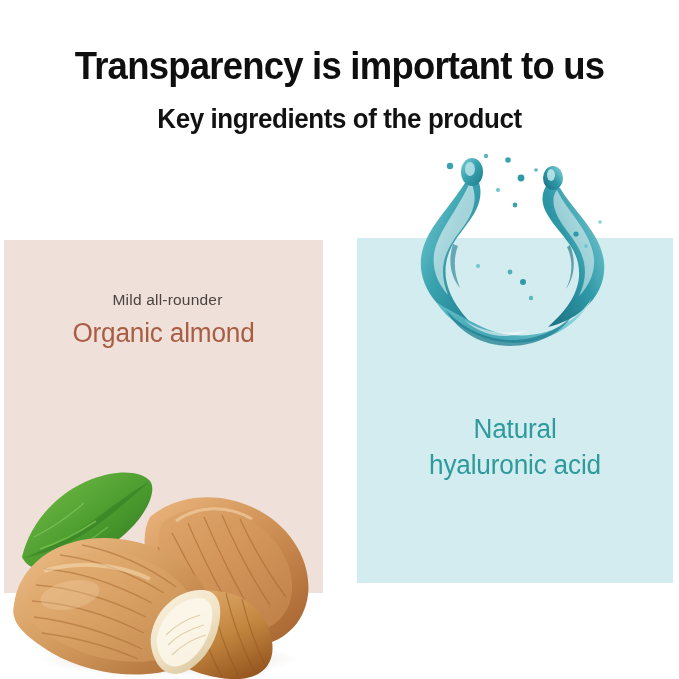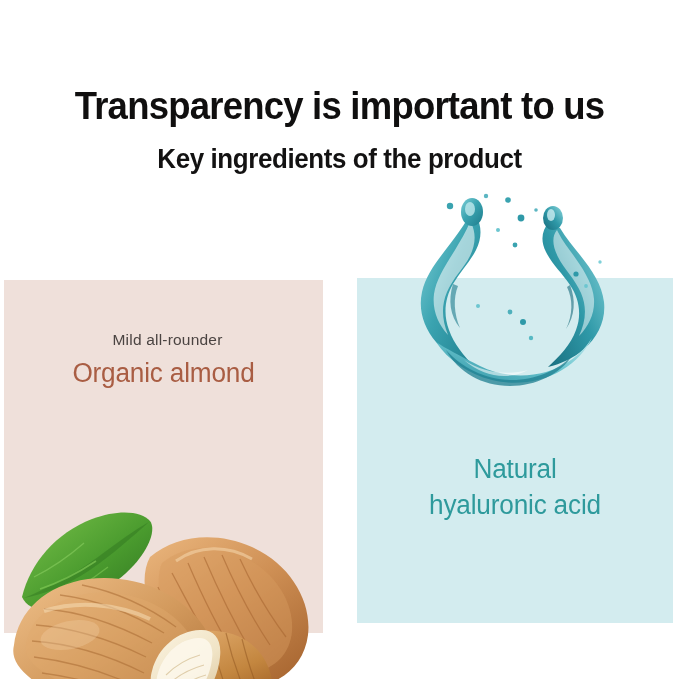--- a/index.html
+++ b/index.html
@@ -2,21 +2,21 @@
 <html><head>
 <meta charset="utf-8">
 <style>
   * { margin:0; padding:0; box-sizing:border-box; }
   html, body {
     width:679px; height:679px;
     background:#ffffff;
     font-family:"Liberation Sans", sans-serif;
     overflow:hidden;
   }
-  .page { position:relative; width:679px; height:528px; background:#fff;margin-top:40px; }
+  .page { position:relative; width:679px; height:528px; background:#fff; }
 
   
   .headings { position:absolute; top:0; left:0; width:679px; text-align:center; }
   .title {
     font-family:"Liberation Sans", sans-serif;
     font-weight:bold;
     font-size:38px;
     line-height:42px;
     letter-spacing:-0.8px;
     color:#100f0f;

